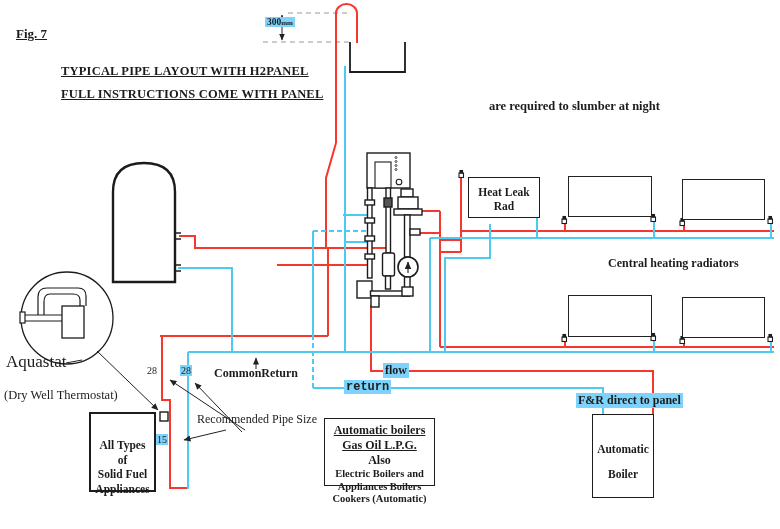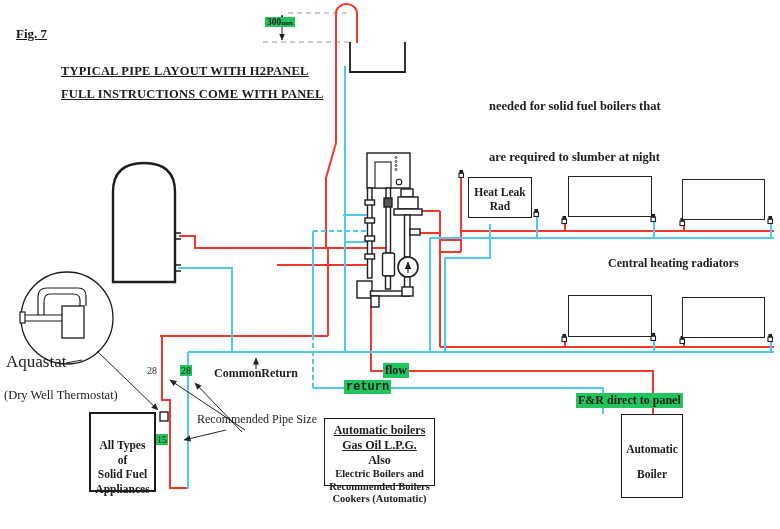--- a/index.html
+++ b/index.html
@@ -2,21 +2,21 @@
 <html style="--pipe_red: #f5372e; --pipe_cyan: #4ec9f2; --ink: #1c1c1c; --dash_gray: #999999;"><head>
 <meta charset="utf-8">
 <style>
   html,body{margin:0;padding:0;background:#fff;}
   #stage{position:relative;width:780px;height:529px;background:#fff;overflow:hidden;
          font-family:"Liberation Serif","DejaVu Serif",serif;color:#1c1c1c;}
   #pipes{position:absolute;left:0;top:0;z-index:1;}
   .lbl{position:absolute;z-index:2;white-space:pre-wrap;}
   .b{font-weight:bold;}
   .u{text-decoration:underline;}
-  .wbg{background:#22c55e;padding:0 2px;}
+  .wbg{background:#7dd3fc;padding:0 2px;}
   .box{position:absolute;z-index:2;background:#fff;border:1.5px solid #1c1c1c;
        text-align:center;box-sizing:border-box;}
   .rad{border:1.6px solid #222;}
   .fig{font-size:13px;text-align:right;}
   .head{font-size:12.5px;letter-spacing:.2px;margin-left:33px;}
   .note{font-size:12.5px;line-height:17px;}
   .boxtxt{font-size:11.5px;line-height:14px;}
   .small{font-size:12px;}
   .num{font-size:10px;}
   .aq{font-size:17px;}
@@ -185,21 +185,20 @@
       <rect class="wf" x="404.5" y="277" width="5.5" height="14"></rect>
       <rect class="wf" x="402" y="287" width="11" height="9"></rect>
     </g>
   </svg>
 
   <div class="lbl fig b u" style="left:16px;top:26px;">Fig. 7</div>
   <div class="lbl head b u" style="left:28px;top:64px;">TYPICAL PIPE LAYOUT WITH H2PANEL</div>
   <div class="lbl head b u" style="left:28px;top:87px;">FULL INSTRUCTIONS COME WITH PANEL</div>
 
   <div class="lbl note b" style="left:489px;top:64px;width:220px;">
-    <div>needed for solid fuel boilers that</div>
     <div>are required to slumber at night</div>
   </div>
 
   <div class="lbl lab12 b" style="left:608px;top:256px;">Central heating radiators</div>
   <div class="lbl lab12 b wbg" style="left:383px;top:363px;">flow</div>
   <div class="lbl lab12 b wbg" style="left:344px;top:380px;font-family:Liberation Mono, monospace;">return</div>
   <div class="lbl lab12 b" style="left:214px;top:366px;">CommonReturn</div>
   <div class="lbl lab12 b wbg" style="left:576px;top:393px;">F&amp;R direct to panel</div>
   <div class="lbl small" style="left:197px;top:412px;">Recommended Pipe Size</div>
   <div class="lbl num" style="left:147px;top:365px;">28</div>
@@ -207,39 +206,39 @@
   <div class="lbl num wbg" style="left:156px;top:434px;padding:0 1px;">15</div>
   <div class="lbl b wbg" style="left:265px;top:17px;font-size:9.5px;"><span>300</span><span style="font-size:7px;">mm</span></div>
   <div class="lbl aq" style="left:6px;top:352px;">Aquastat</div>
   <div class="lbl dw" style="left:4px;top:388px;">(Dry Well Thermostat)</div>
 
   <div class="box rad" style="left:568px;top:176px;width:84px;height:41px;"></div>
   <div class="box rad" style="left:682px;top:179px;width:83px;height:41px;"></div>
   <div class="box rad" style="left:568px;top:295px;width:84px;height:42px;"></div>
   <div class="box rad" style="left:682px;top:297px;width:83px;height:41px;"></div>
 
-  <div class="box boxtxt b" style="left:468px;top:177px;width:64px;height:41px;padding-top:7px;">
+  <div class="box boxtxt b" style="left:468px;top:177px;width:72px;height:41px;padding-top:7px;">
     <div>Heat Leak</div>
     <div>Rad</div>
   </div>
 
   <div class="box boxtxt b" style="left:89px;top:412px;width:67px;height:80px;border-width:2px;padding-top:24px;line-height:14.5px;">
     <div>All Types</div>
     <div>of</div>
     <div>Solid Fuel</div>
     <div>Appliances</div>
   </div>
 
   <div class="box" style="left:324px;top:418px;width:111px;height:68px;padding-top:4px;">
     <div class="ab1 b u">Automatic boilers</div>
     <div class="ab1 b u">Gas  Oil  L.P.G.</div>
     <div class="ab1 b">Also</div>
     <div class="ab2 b">Electric Boilers and</div>
-    <div class="ab2 b">Recommended Boilers</div>
+    <div class="ab2 b">Appliances Boilers</div>
     <div class="ab2 b">Cookers (Automatic)</div>
   </div>
 
-  <div class="box boxtxt b" style="left:621px;top:414px;width:62px;height:84px;padding-top:22px;line-height:25px;">
+  <div class="box boxtxt b" style="left:592px;top:414px;width:62px;height:84px;padding-top:22px;line-height:25px;">
     <div>Automatic</div>
     <div>Boiler</div>
   </div>
 
 </div>
 
 </body></html>

